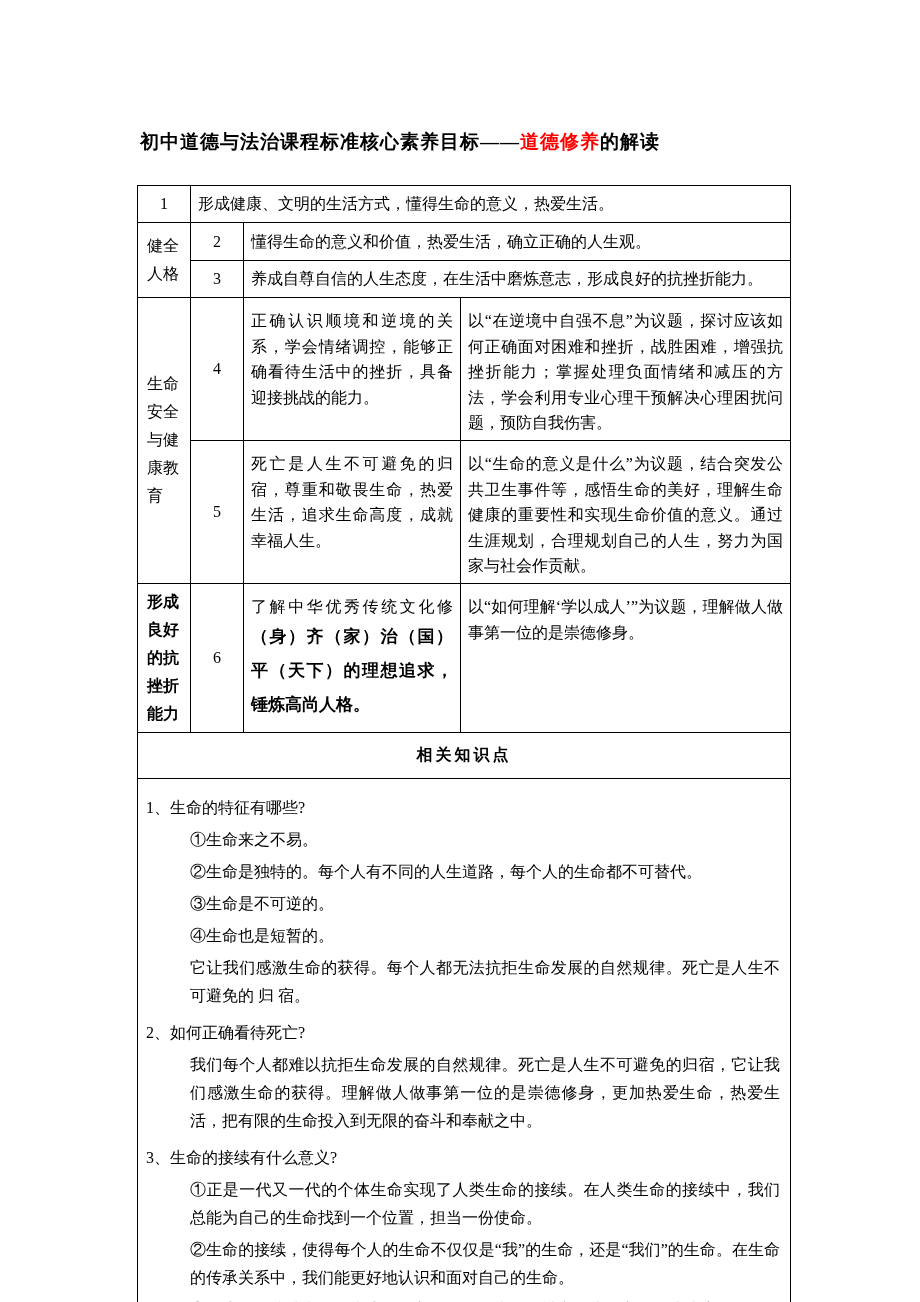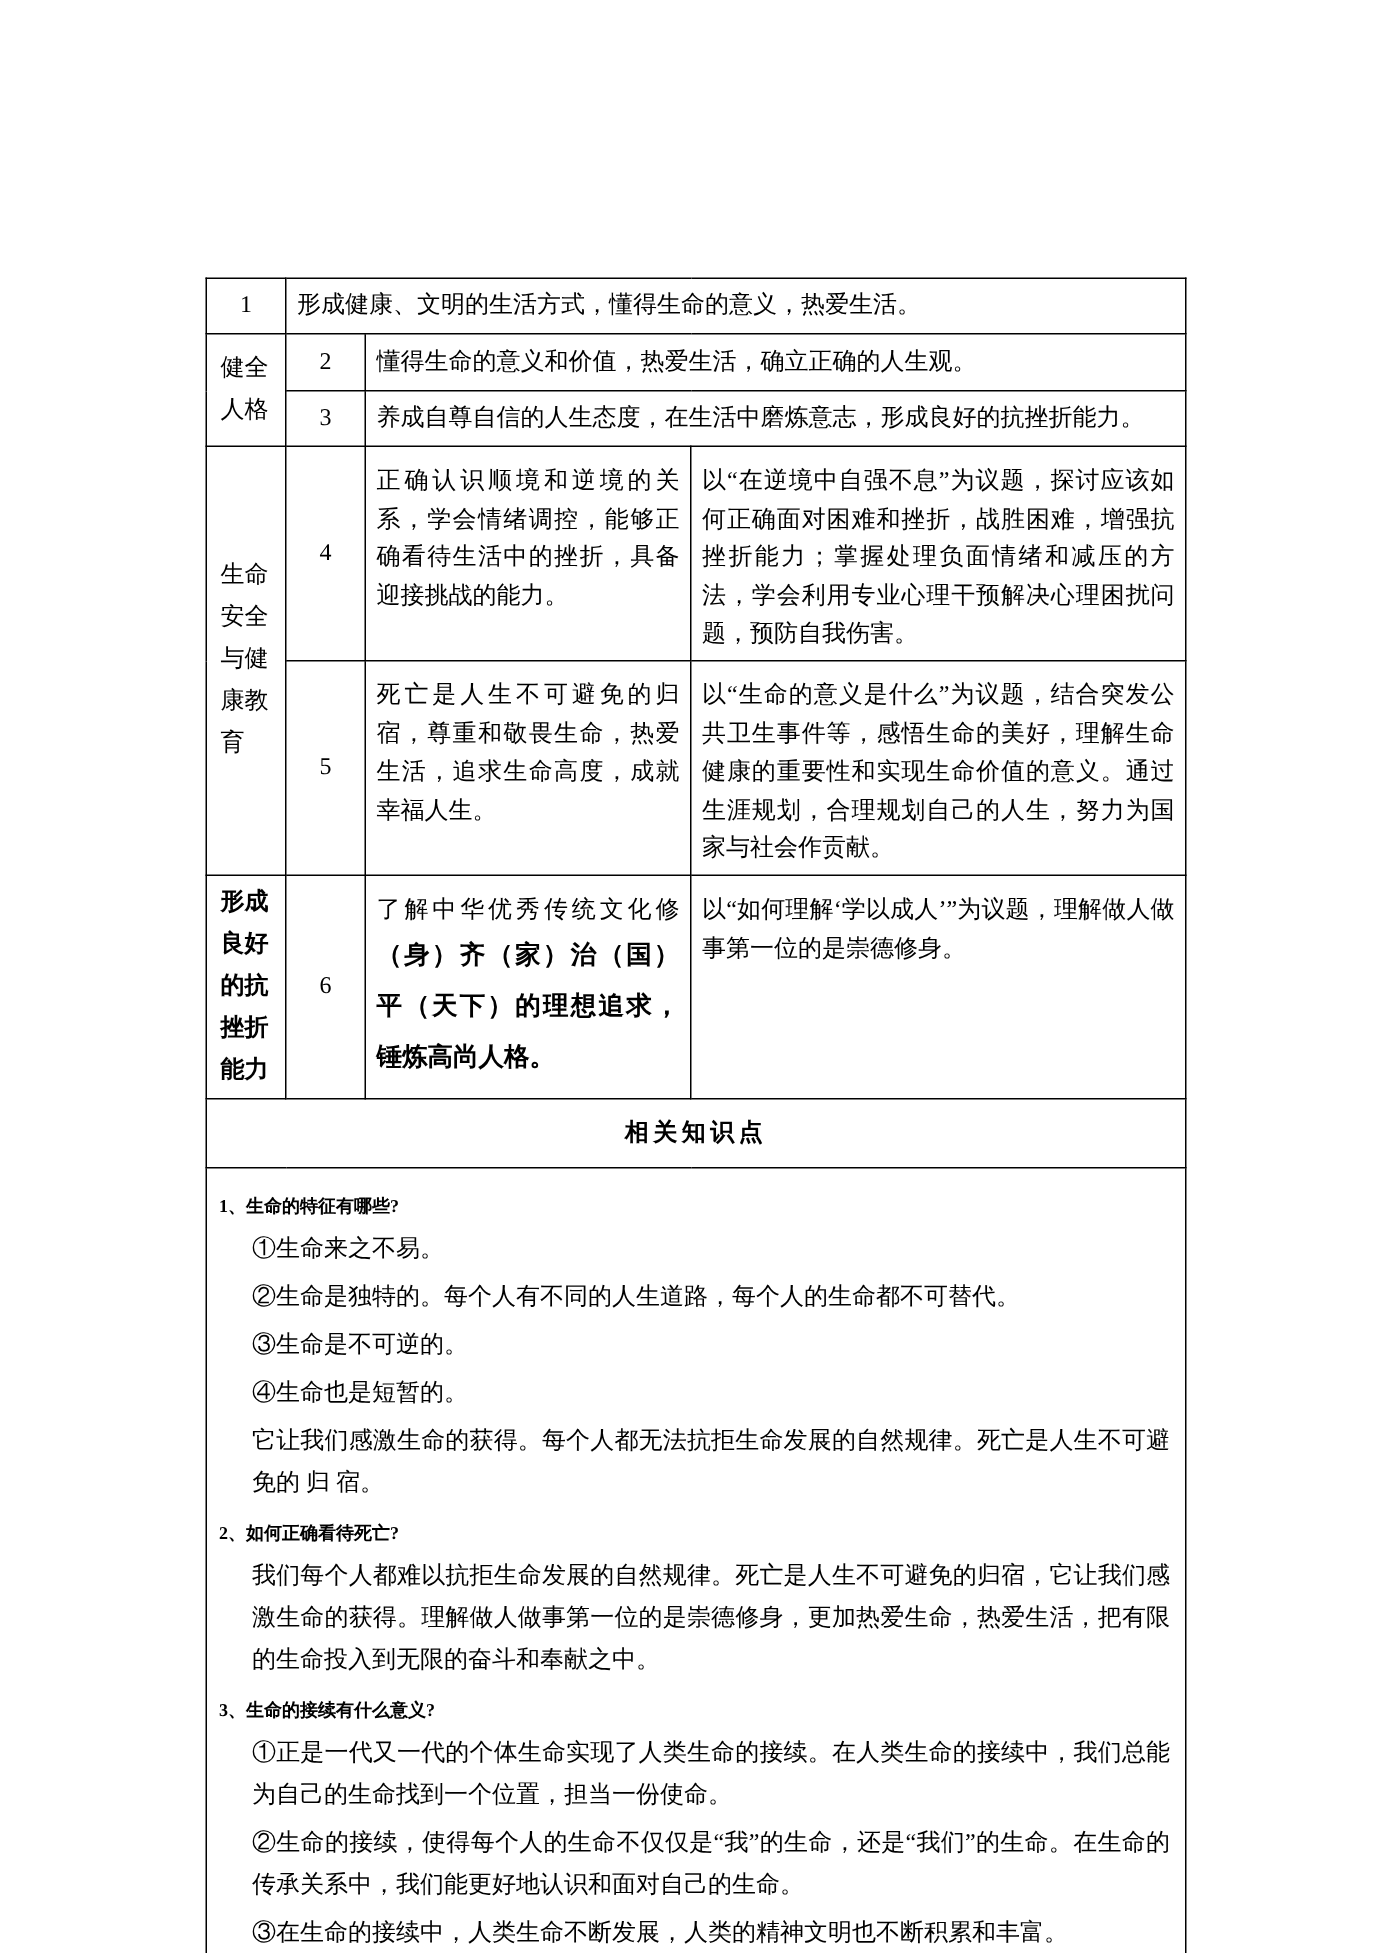--- a/index.html
+++ b/index.html
@@ -90,37 +90,38 @@
   td.section-header {
     text-align: center;
     font-weight: bold;
     vertical-align: middle;
     letter-spacing: 3px;
   }
   td.knowledge {
     padding: 6px 10px 20px 8px;
   }
   .knowledge .q {
-    font-weight: bold;
-    font-size: 12px;
+    font-weight: normal;
+    font-size: 16px;
     line-height: 1.75;
     margin: 9px 0 2px 0;
   }
   .knowledge .a {
     font-size: 16px;
     line-height: 1.75;
-    margin: 4px 0 4px 22px;
+    margin: 4px 0 4px 44px;
     text-align: justify;
   }
 </style>
 </head>
 <body>
 
 <div class="page">
 
+  <h1 class="title"><span>初中道德与法治课程标准核心素养目标——</span><span class="highlight">道德修养</span><span>的解读</span></h1>
 
   <table class="doc-table">
     <colgroup>
       <col class="c1">
         <col class="c2">
         <col class="c3">
         <col class="c4">
     </colgroup>
     <tbody>
       <tr class="r1">

